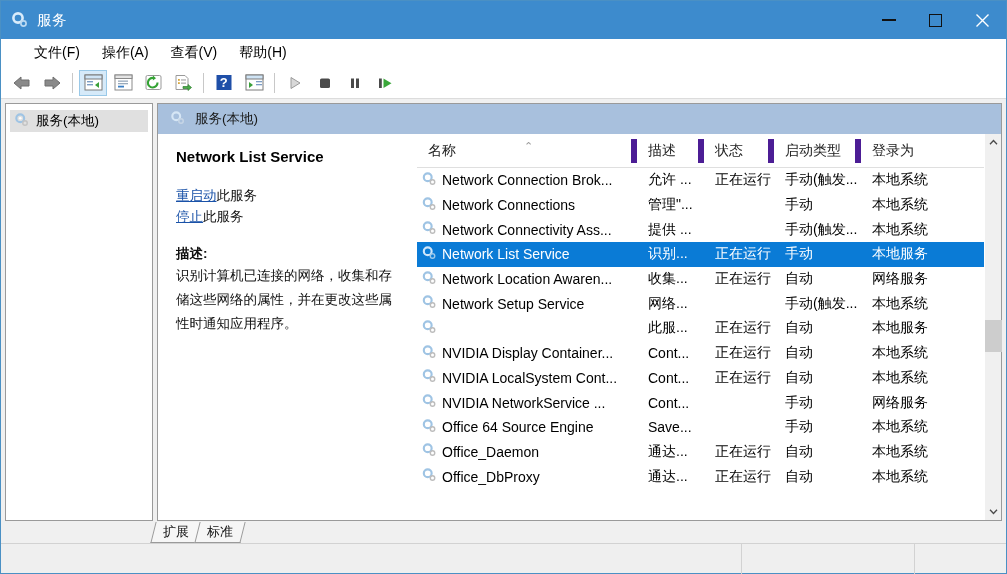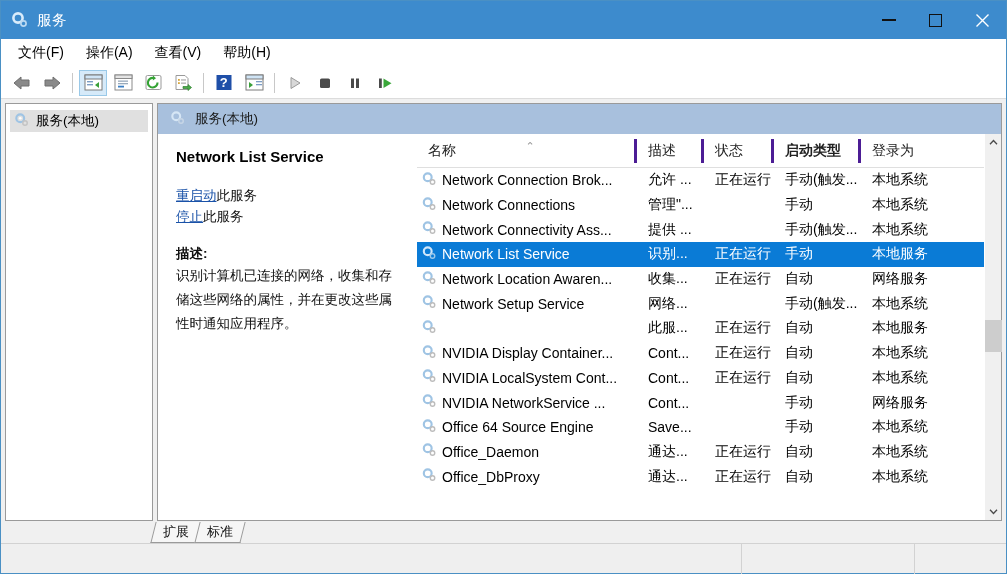--- a/index.html
+++ b/index.html
@@ -42,21 +42,21 @@
   .winbtn:last-child { width: 48px; }
   .wb-min { width: 14px; height: 1.6px; background: #111; }
   .wb-max { width: 13px; height: 13px; border: 1.8px solid #111; }
   .wb-close svg { display: block; }
 
   
   .menubar {
     height: 28px; flex: 0 0 28px;
     background: #ffffff;
     display: flex; align-items: center;
-    padding-left: 6px;
+    padding-left: 22px;
     font-size: 14px; color: #000;
   }
   .menu-item { padding: 3px 11px; white-space: nowrap; }
 
   
   .toolbar {
     height: 32px; flex: 0 0 32px;
     background: #ffffff;
     display: flex; align-items: center;
     padding-left: 6px;
@@ -157,21 +157,21 @@
     height: 34px; flex: 0 0 34px;
     display: flex; align-items: center;
     border-bottom: 1px solid #dfdfdf;
     font-size: 14px; color: #222;
     background: #ffffff;
     position: relative;
   }
   .lv-th {
     height: 24px; display: flex; align-items: center;
     padding-left: 11px;
-    border-right: 3px solid #4c1d95;
+    border-right: 6px solid #4c1d95;
     position: relative;
     overflow: hidden; white-space: nowrap;
   }
   .lv-th.sorted::after {
     content: "⌃"; position: absolute; left: 50%;
     top: 1px; font-size: 11px; color: #9a9a9a;
   }
   .lv-th:last-child { border-right: none; }
   .lv-body { flex: 1 1 auto; overflow: hidden; position: relative; }
   .lv-row {
@@ -409,21 +409,21 @@
           <div class="lv-head">
               <div class="lv-th sorted" style="width: 220px; flex: 0 0 220px;">
                 <span>名称</span>
               </div>
               <div class="lv-th" style="width: 67px; flex: 0 0 67px;">
                 <span>描述</span>
               </div>
               <div class="lv-th" style="width: 70px; flex: 0 0 70px;">
                 <span>状态</span>
               </div>
-              <div class="lv-th" style="width: 87px; flex: 0 0 87px; font-weight: bold;">
+              <div class="lv-th" style="width: 87px; flex: 0 0 87px;">
                 <span>启动类型</span>
               </div>
               <div class="lv-th" style="width: 80px; flex: 0 0 80px;">
                 <span>登录为</span>
               </div>
             </div>
           <div class="lv-body">
               <div class="lv-row">
                 <div class="lv-td c-name" style="width: 220px; flex: 0 0 220px;">
                   <span class="gear"><svg width="17" height="16" viewBox="0 0 18 18">

